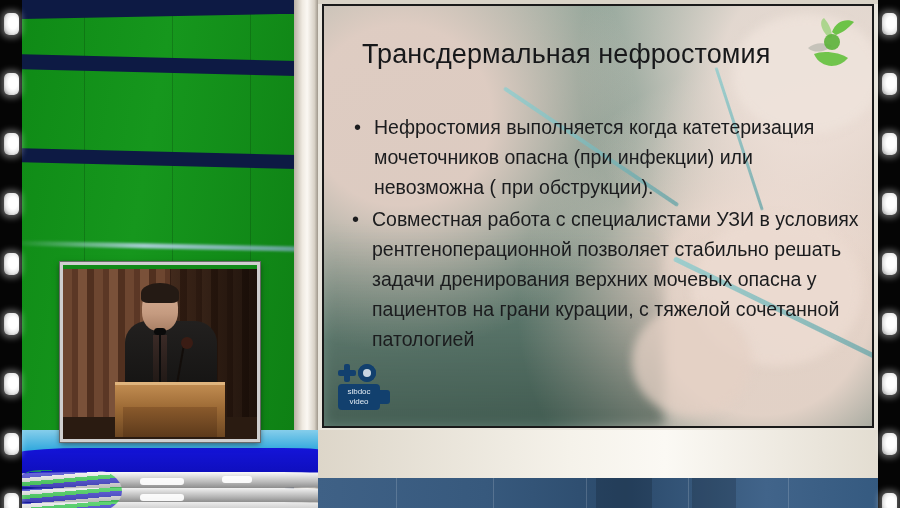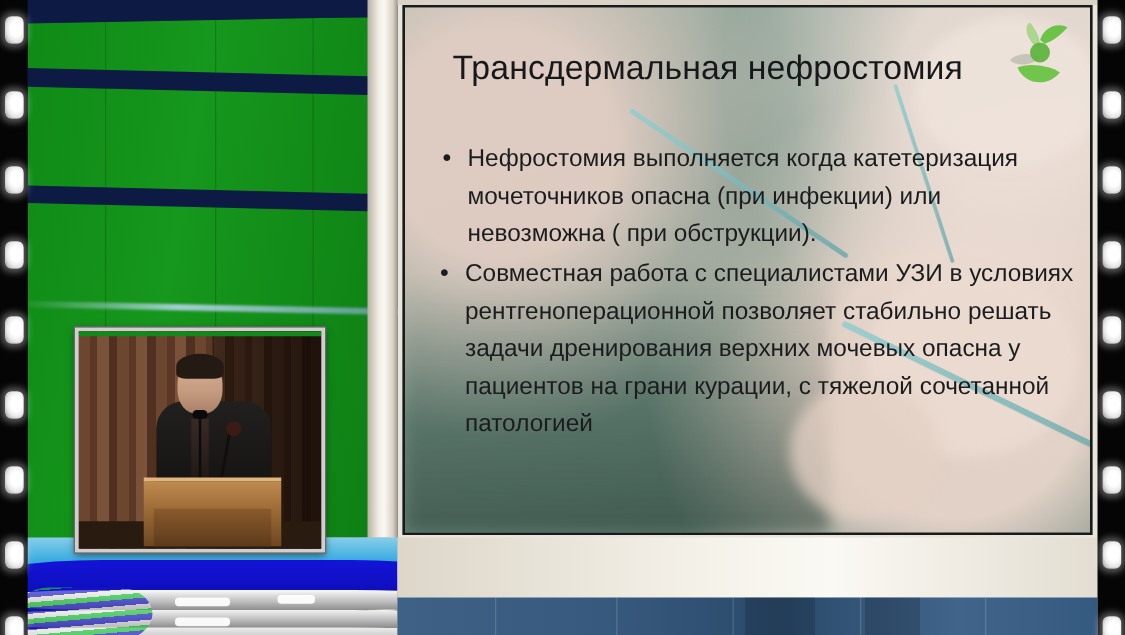--- a/index.html
+++ b/index.html
@@ -76,21 +76,21 @@
           border-radius:46% 46% 42% 42%;}
   .person-hair{position:absolute;left:50%;bottom:136px;width:38px;height:20px;margin-left:-19px;
           background:#241a14;border-radius:50% 50% 20% 20%;}
   .mic-stand{position:absolute;left:50%;bottom:50px;width:2px;height:58px;margin-left:-1px;background:#0c0c0c;}
   .mic-head{position:absolute;left:50%;bottom:104px;width:12px;height:7px;margin-left:-6px;background:#0a0a0a;border-radius:4px;}
   .mic2-stand{position:absolute;left:116px;bottom:50px;width:2px;height:44px;background:#120d0a;transform:rotate(10deg);}
   .mic2-head{position:absolute;left:118px;bottom:90px;width:12px;height:12px;background:#3a1c14;border-radius:50%;}
   .vid-greentop{position:absolute;left:0;top:0;width:100%;height:4px;background:#128a19;}
 
   
-  #slidepanel{position:absolute;left:318px;top:0;width:560px;height:508px;background:#e9e5dc;padding-left:12px;}
+  #slidepanel{position:absolute;left:318px;top:0;width:560px;height:508px;background:#e9e5dc;}
   #slide{position:absolute;left:4px;top:4px;width:552px;height:424px;overflow:hidden;
          border:2px solid #1a1a1a;box-sizing:border-box;background:#7d8f86;}
 
   
   .photo{position:absolute;inset:0;
      background:
        radial-gradient(circle at 14% 26%, rgba(226,206,196,.95) 0 16%, rgba(226,206,196,0) 42%),
        radial-gradient(circle at 88% 14%, rgba(236,222,214,.9) 0 14%, rgba(236,222,214,0) 38%),
        radial-gradient(circle at 80% 72%, rgba(233,214,203,.95) 0 20%, rgba(233,214,203,0) 46%),
        radial-gradient(circle at 96% 40%, rgba(222,200,188,.85) 0 12%, rgba(222,200,188,0) 34%),
@@ -221,20 +221,33 @@
         <div class="bullet b1">
           <span class="dot">•</span>
           <span class="btext"> Нефростомия выполняется когда катетеризация мочеточников опасна (при инфекции) или невозможна ( при обструкции).</span>
         </div>
         <div class="bullet">
           <span class="dot">•</span>
           <span class="btext">Совместная работа с специалистами УЗИ в условиях рентгеноперационной позволяет стабильно решать задачи дренирования верхних мочевых опасна у пациентов на грани курации, с тяжелой сочетанной патологией</span>
         </div>
       </div>
 
+      <div class="watermark">
+        <div class="wm-top">
+          <span class="wm-plus"></span>
+          <span class="wm-circle">
+              <i></i>
+            </span>
+        </div>
+        <div class="wm-box">
+          <span>sibdoc</span>
+          <span>video</span>
+          <span class="wm-lens"></span>
+        </div>
+      </div>
     </div>
 
     <div class="under-cream"></div>
     <div class="under-blue">
       <div class="tile" style="left:78px"></div>
       <div class="tile" style="left:175px"></div>
       <div class="tile" style="left:268px"></div>
       <div class="tile" style="left:370px"></div>
       <div class="tile" style="left:470px"></div>
       <div class="tile2" style="left:278px;width:56px"></div>

